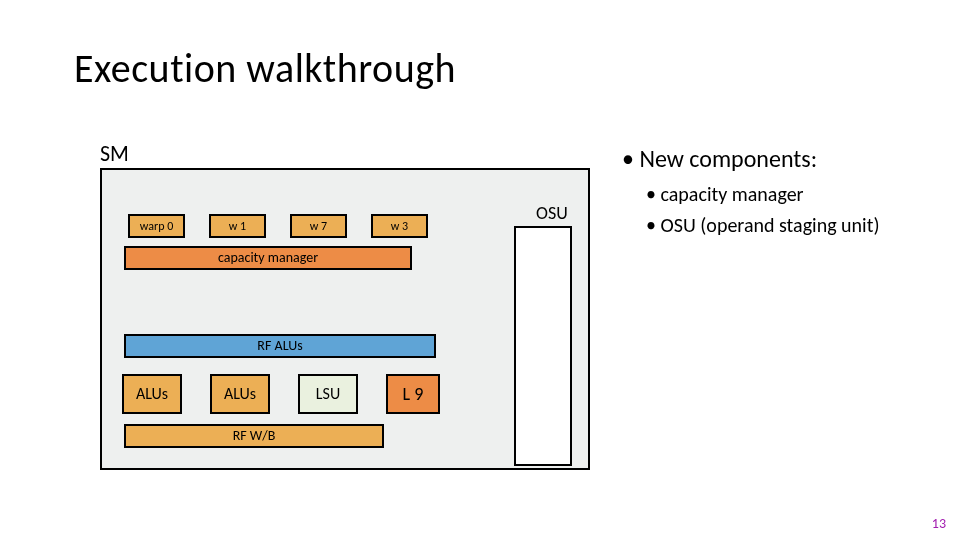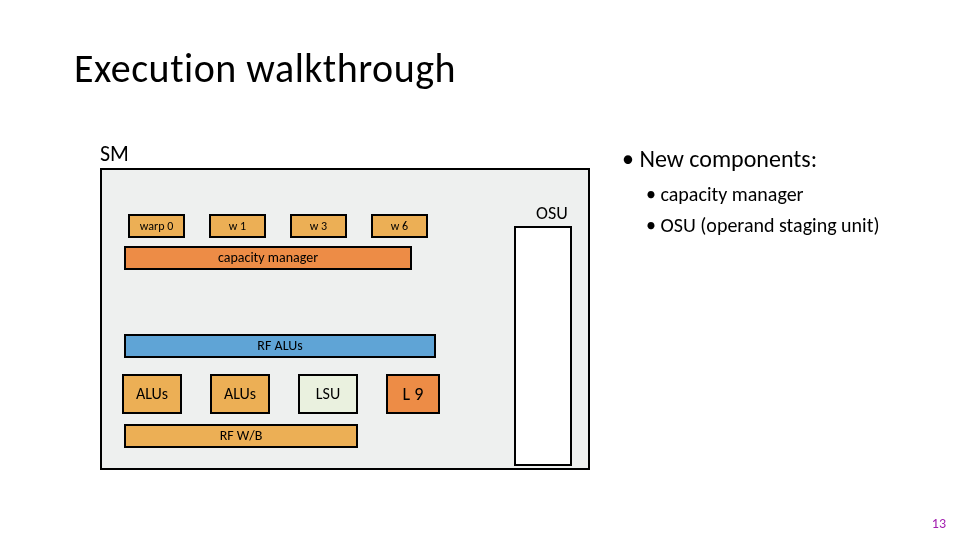--- a/index.html
+++ b/index.html
@@ -12,43 +12,43 @@
   .warp { width: 57px; height: 24px; border: 2px solid #000; background: #ecaf55; text-align: center; font-size: 12px; line-height: 20px; }
   .bar { position: absolute; left: 18px; height: 24px; border: 2px solid #000; text-align: center; font-size: 14px; line-height: 20px; }
   .cap-mgr { top: 72px; width: 288px; background: #ed8c46; }
   .sched { top: 108px; width: 288px; background: #eaf1df; }
   .rf-read { top: 160px; width: 312px; left: 18px; background: #5fa4d6; }
   .units { position: absolute; left: 12px; top: 196px; display: flex; gap: 20px; align-items: center; }
   .unit { height: 40px; border: 2px solid #000; text-align: center; font-size: 16px; line-height: 36px; }
   .alu { width: 60px; background: #ecaf55; }
   .lsu { width: 60px; background: #eaf1df; }
   .l1 { width: 54px; background: #ed8c46; font-size: 18px; }
-  .rfwb { position: absolute; left: 18px; top: 250px; width: 234px; height: 24px; border: 2px solid #000; background: #ecaf55; text-align: center; font-size: 14px; line-height: 20px; }
+  .rfwb { position: absolute; left: 18px; top: 250px; width: 260px; height: 24px; border: 2px solid #000; background: #ecaf55; text-align: center; font-size: 14px; line-height: 20px; }
   .osu-label { position: absolute; left: 430px; top: 28px; font-size: 18px; }
   .osu-box { position: absolute; left: 408px; top: 52px; width: 58px; height: 240px; border: 2px solid #000; background: #fff; }
   .bullets { position: absolute; left: 602px; top: 124px; width: 340px; font-size: 22px; }
   .b1 { font-size: 24px; margin-bottom: 8px; }
   .sub { font-size: 20px; margin-left: 28px; line-height: 1.35; }
   .bullet::before { content: "• "; }
   .pagenum { position: absolute; right: 22px; bottom: 16px; font-size: 14px; color: #a21caf; }
 </style>
 </head>
 <body>
 
 <div class="slide">
   <div class="title">Execution walkthrough</div>
 
   <div class="sm-label">SM</div>
 
   <div class="sm-box">
     <div class="warps">
       <div class="warp">warp 0</div>
       <div class="warp">w 1</div>
+      <div class="warp">w 7</div>
       <div class="warp">w 3</div>
-      <div class="warp">w 6</div>
     </div>
     <div class="bar cap-mgr">capacity manager</div>
     <div class="bar rf-read">RF ALUs</div>
     <div class="units">
       <div class="unit alu">ALUs</div>
       <div class="unit alu">ALUs</div>
       <div class="unit lsu">LSU</div>
       <div class="unit l1">L 9</div>
     </div>
     <div class="rfwb">RF W/B</div>

